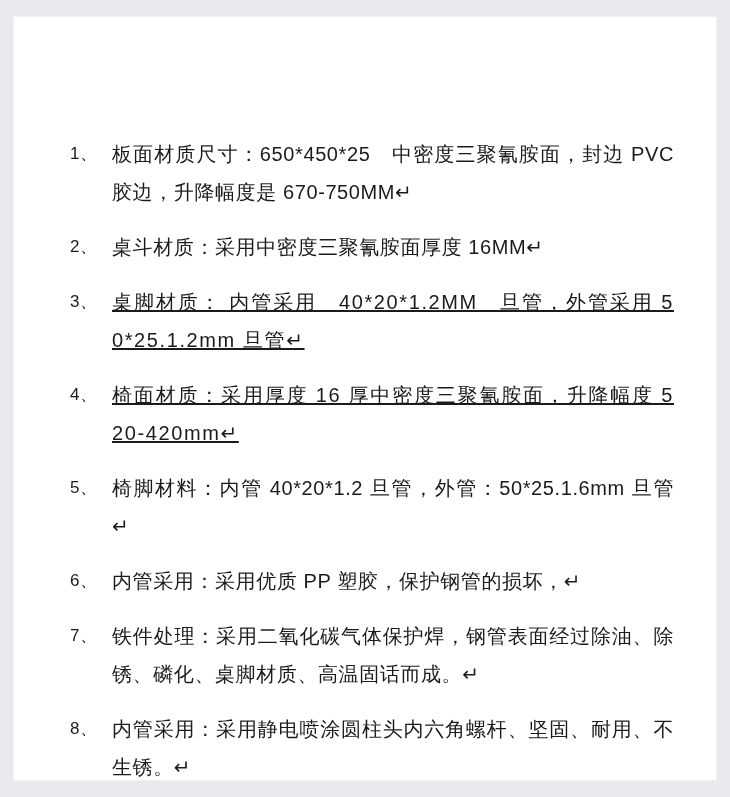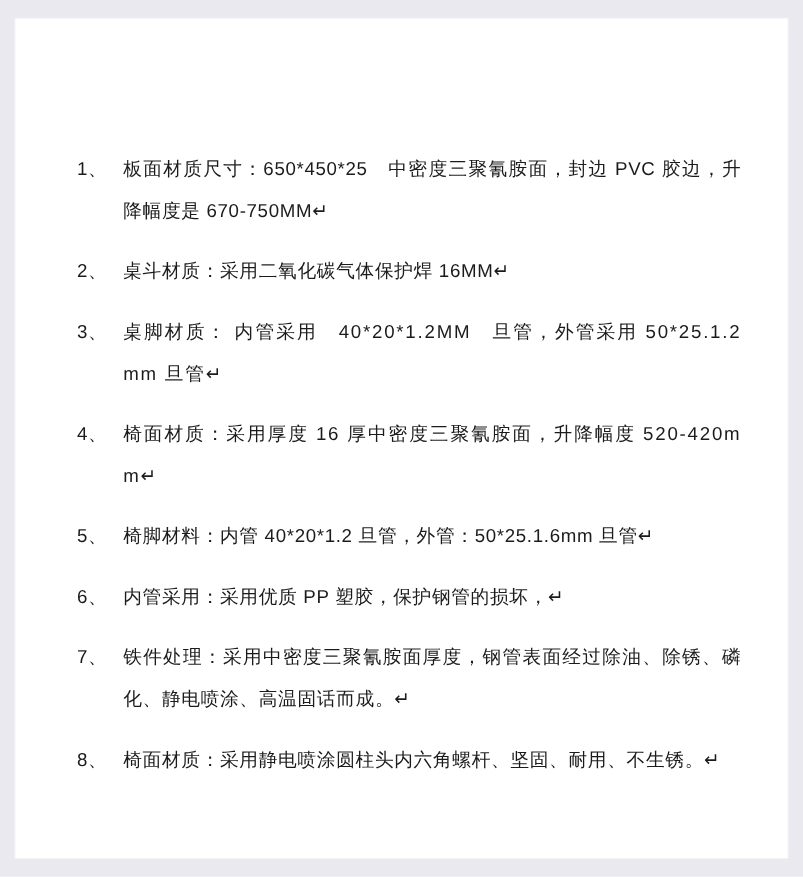--- a/index.html
+++ b/index.html
@@ -37,46 +37,47 @@
     flex: 0 0 58px;
     font-size: 17px;
     color: #1b1b1b;
     line-height: 38px;
     letter-spacing: 0.5px;
     padding-left: 16px;
     box-sizing: border-box;
   }
   .spec-text {
     flex: 1 1 auto;
-    font-size: 17px;
+    font-size: 20px;
     color: #1b1b1b;
     line-height: 38px;
     letter-spacing: 0.6px;
     text-align: justify;
     text-justify: inter-ideograph;
     word-break: break-all;
   }
   .spec-text.spread {
     letter-spacing: 1.6px;
+    text-decoration: underline;
   }
 </style>
 </head>
 <body>
 
 <div id="page">
   <div id="doc-body">
 
     <div class="spec-item">
       <div class="spec-num">1、</div>
       <div class="spec-text">板面材质尺寸：650*450*25　中密度三聚氰胺面，封边 PVC 胶边，升降幅度是 670-750MM↵</div>
     </div>
 
     <div class="spec-item">
       <div class="spec-num">2、</div>
-      <div class="spec-text">桌斗材质：采用二氧化碳气体保护焊 16MM↵</div>
+      <div class="spec-text">桌斗材质：采用中密度三聚氰胺面厚度 16MM↵</div>
     </div>
 
     <div class="spec-item">
       <div class="spec-num">3、</div>
       <div class="spec-text spread">桌脚材质： 内管采用　40*20*1.2MM　旦管，外管采用 50*25.1.2mm 旦管↵</div>
     </div>
 
     <div class="spec-item">
       <div class="spec-num">4、</div>
       <div class="spec-text spread">椅面材质：采用厚度 16 厚中密度三聚氰胺面，升降幅度 520-420mm↵</div>
@@ -87,22 +88,22 @@
       <div class="spec-text">椅脚材料：内管 40*20*1.2 旦管，外管：50*25.1.6mm 旦管↵</div>
     </div>
 
     <div class="spec-item">
       <div class="spec-num">6、</div>
       <div class="spec-text">内管采用：采用优质 PP 塑胶，保护钢管的损坏，↵</div>
     </div>
 
     <div class="spec-item">
       <div class="spec-num">7、</div>
-      <div class="spec-text">铁件处理：采用中密度三聚氰胺面厚度，钢管表面经过除油、除锈、磷化、静电喷涂、高温固话而成。↵</div>
+      <div class="spec-text">铁件处理：采用二氧化碳气体保护焊，钢管表面经过除油、除锈、磷化、桌脚材质、高温固话而成。↵</div>
     </div>
 
     <div class="spec-item">
       <div class="spec-num">8、</div>
-      <div class="spec-text">椅面材质：采用静电喷涂圆柱头内六角螺杆、坚固、耐用、不生锈。↵</div>
+      <div class="spec-text">内管采用：采用静电喷涂圆柱头内六角螺杆、坚固、耐用、不生锈。↵</div>
     </div>
 
   </div>
 </div>
 
 </body></html>

